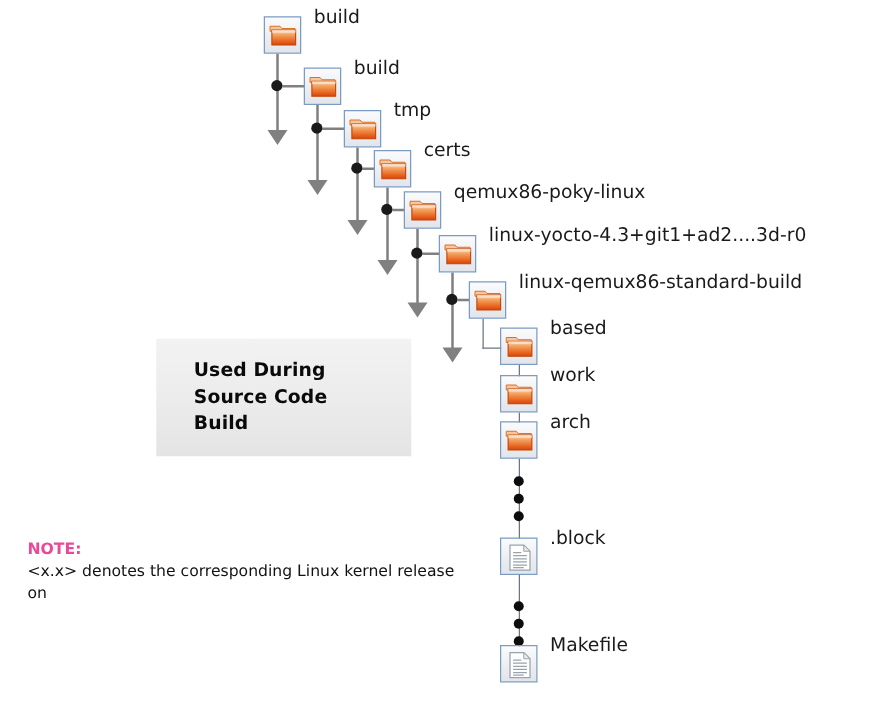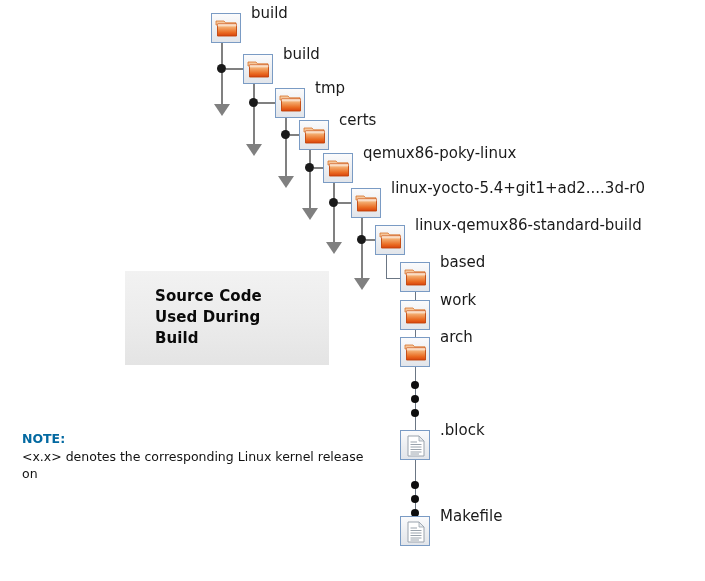--- a/index.html
+++ b/index.html
@@ -124,21 +124,21 @@
   
   #note-block {
     position: absolute;
     left: 22px;
     top: 431px;
     width: 360px;
   }
   #note-title {
     font-size: 12.5px;
     font-weight: bold;
-    color: #0369a1;
+    color: #ec4899;
     line-height: 16px;
     margin: 0 0 1px 0;
   }
   #note-body {
     font-size: 12.5px;
     color: #121212;
     line-height: 17px;
     margin: 0;
   }
 </style>
@@ -257,21 +257,21 @@
   </div>
 
   <div class="node" style="left:351px; top:188px;">
     <div class="icon-box">
       <svg class="glyph" viewBox="0 0 26 26" xmlns="http://www.w3.org/2000/svg">
         <path d="M2 5 h8 l1.6 1.8 H22 V9 H2 Z" fill="#f6c79c" stroke="#d8732c" stroke-width="0.8"></path>
         <path d="M3.5 8 h19 v12 h-19 Z" fill="url(#fg1)" stroke="#c2440a" stroke-width="0.9"></path>
         <path d="M3.5 8 h19 v2.2 h-19 Z" fill="#fbe0c8" opacity="0.75"></path>
       </svg>
     </div>
-    <div class="node-label">linux-yocto-5.4+git1+ad2....3d-r0</div>
+    <div class="node-label">linux-yocto-4.3+git1+ad2....3d-r0</div>
   </div>
 
   <div class="node" style="left:375px; top:225px;">
     <div class="icon-box">
       <svg class="glyph" viewBox="0 0 26 26" xmlns="http://www.w3.org/2000/svg">
         <path d="M2 5 h8 l1.6 1.8 H22 V9 H2 Z" fill="#f6c79c" stroke="#d8732c" stroke-width="0.8"></path>
         <path d="M3.5 8 h19 v12 h-19 Z" fill="url(#fg1)" stroke="#c2440a" stroke-width="0.9"></path>
         <path d="M3.5 8 h19 v2.2 h-19 Z" fill="#fbe0c8" opacity="0.75"></path>
       </svg>
     </div>
@@ -342,22 +342,22 @@
           <line x1="7.5" y1="19" x2="18.5" y2="19"></line>
           <line x1="7.5" y1="21" x2="16" y2="21"></line>
         </g>
       </svg>
     </div>
     <div class="node-label">Makefile</div>
   </div>
 
   <div id="source-box">
     <div class="box-text">
+      <div>Used During</div>
       <div>Source Code</div>
-      <div>Used During</div>
       <div>Build</div>
     </div>
   </div>
 
   <div id="note-block">
     <p id="note-title">NOTE:</p>
     <p id="note-body">
       <span>&lt;x.x&gt; denotes the corresponding Linux kernel release on</span><br>
     </p>
   </div>

